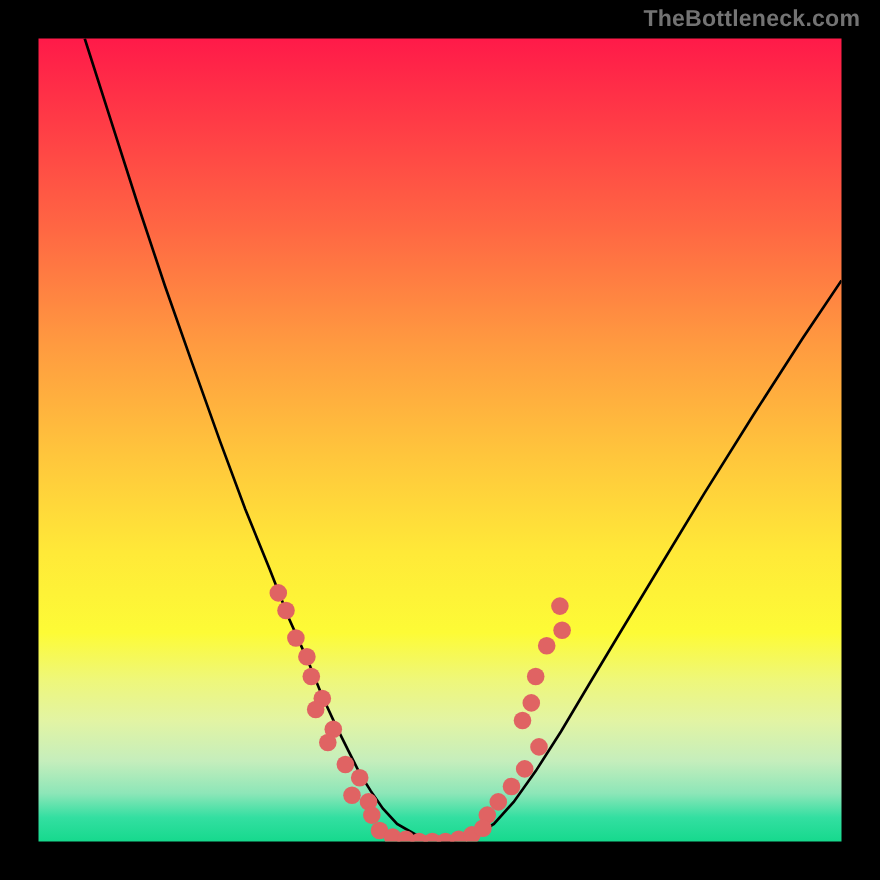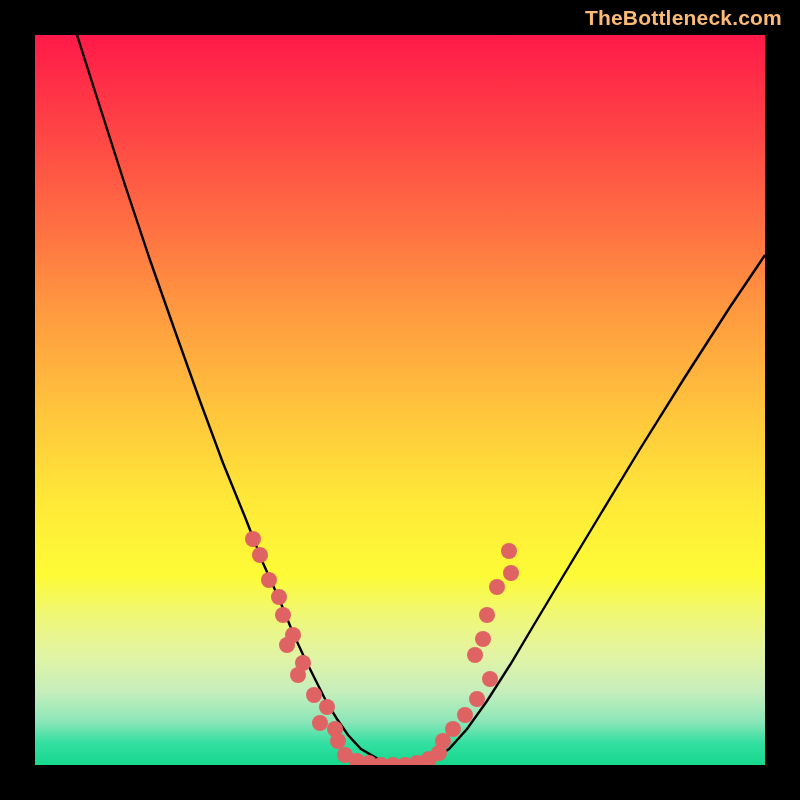--- a/index.html
+++ b/index.html
@@ -30,21 +30,21 @@
       #8de6b8 94%,
       #33dfa1 97%,
       #16d98d 100%
     );
   }
   .watermark {
     position: absolute;
     top: 6px;
     right: 18px;
     font: 600 21px Arial, Helvetica, sans-serif;
-    color: #fdba74;
+    color: #737373;
     letter-spacing: 0.2px;
   }
   svg.plot {
     position: absolute;
     left: 35px;
     top: 35px;
     width: 730px;
     height: 730px;
   }
 </style>

